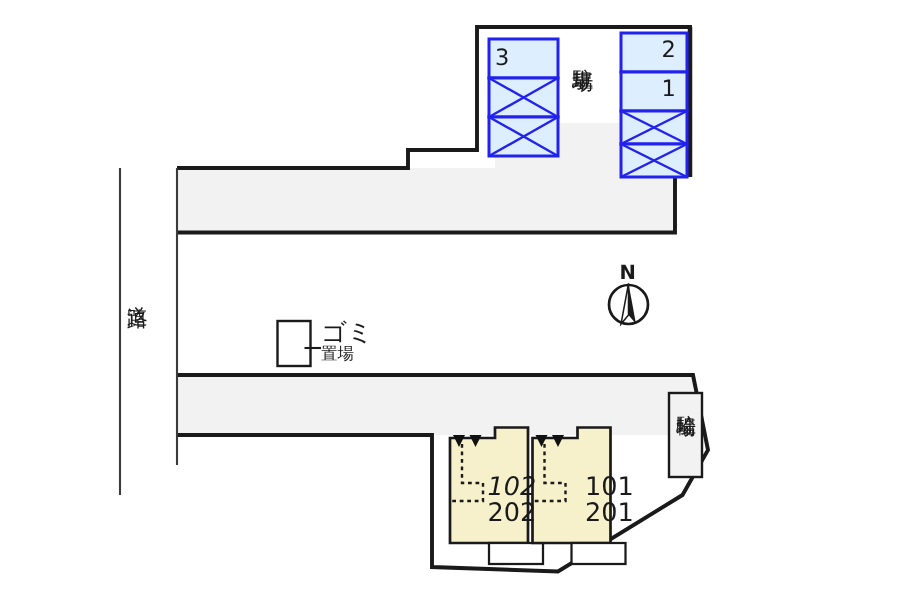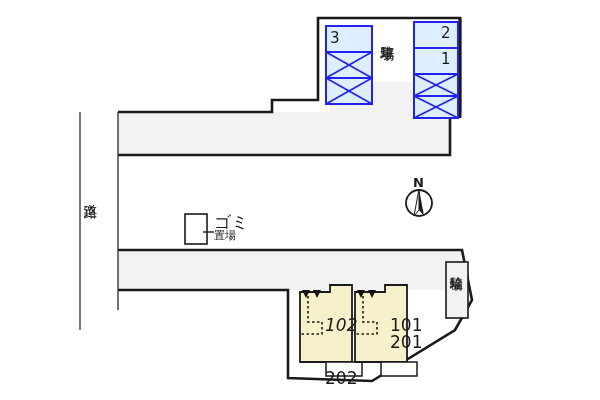--- a/index.html
+++ b/index.html
@@ -108,18 +108,18 @@
   <div class="lbl" style="left:441px;top:52px;font-size:15px;">1</div>
 
   <div class="lbl vert" style="left:450px;top:266px;font-size:13px;">駐輪場</div>
 
   <div class="lbl" style="left:214px;top:214px;font-size:17px;">ゴミ</div>
   <div class="lbl" style="left:214px;top:230px;font-size:11px;">置場</div>
 
   <div class="lbl" style="left:413px;top:176px;font-size:13px;font-weight:bold;">N</div>
 
   <div class="lbl" style="left:325px;top:317px;font-size:17px;font-style:italic;">102</div>
-  <div class="lbl" style="left:325px;top:334px;font-size:17px;margin-top:36px;">202</div>
+  <div class="lbl" style="left:325px;top:334px;font-size:17px;">202</div>
 
   <div class="lbl" style="left:390px;top:317px;font-size:17px;">101</div>
   <div class="lbl" style="left:390px;top:334px;font-size:17px;">201</div>
 
 </div>
 
 </body></html>

